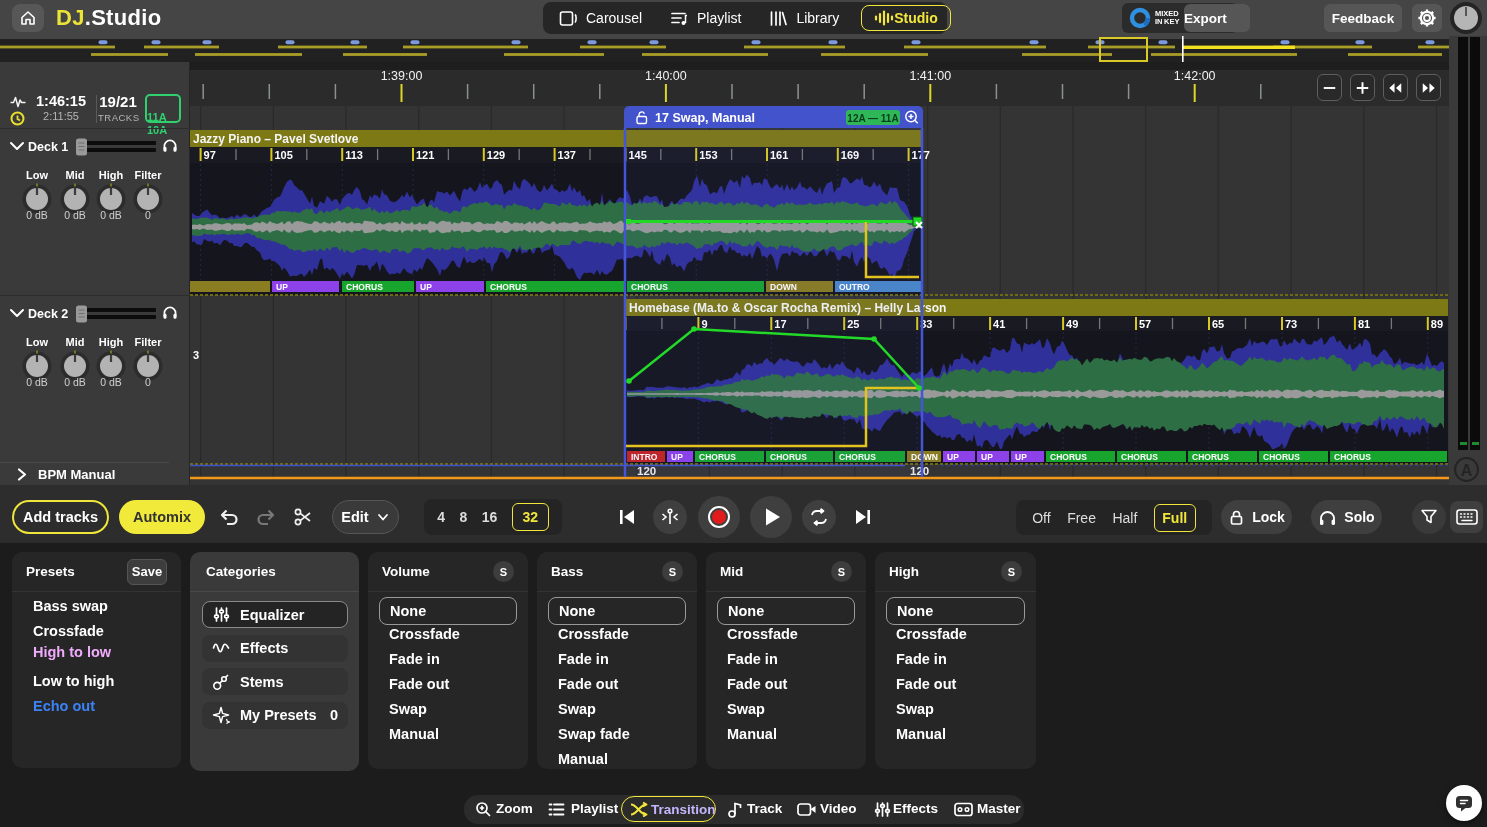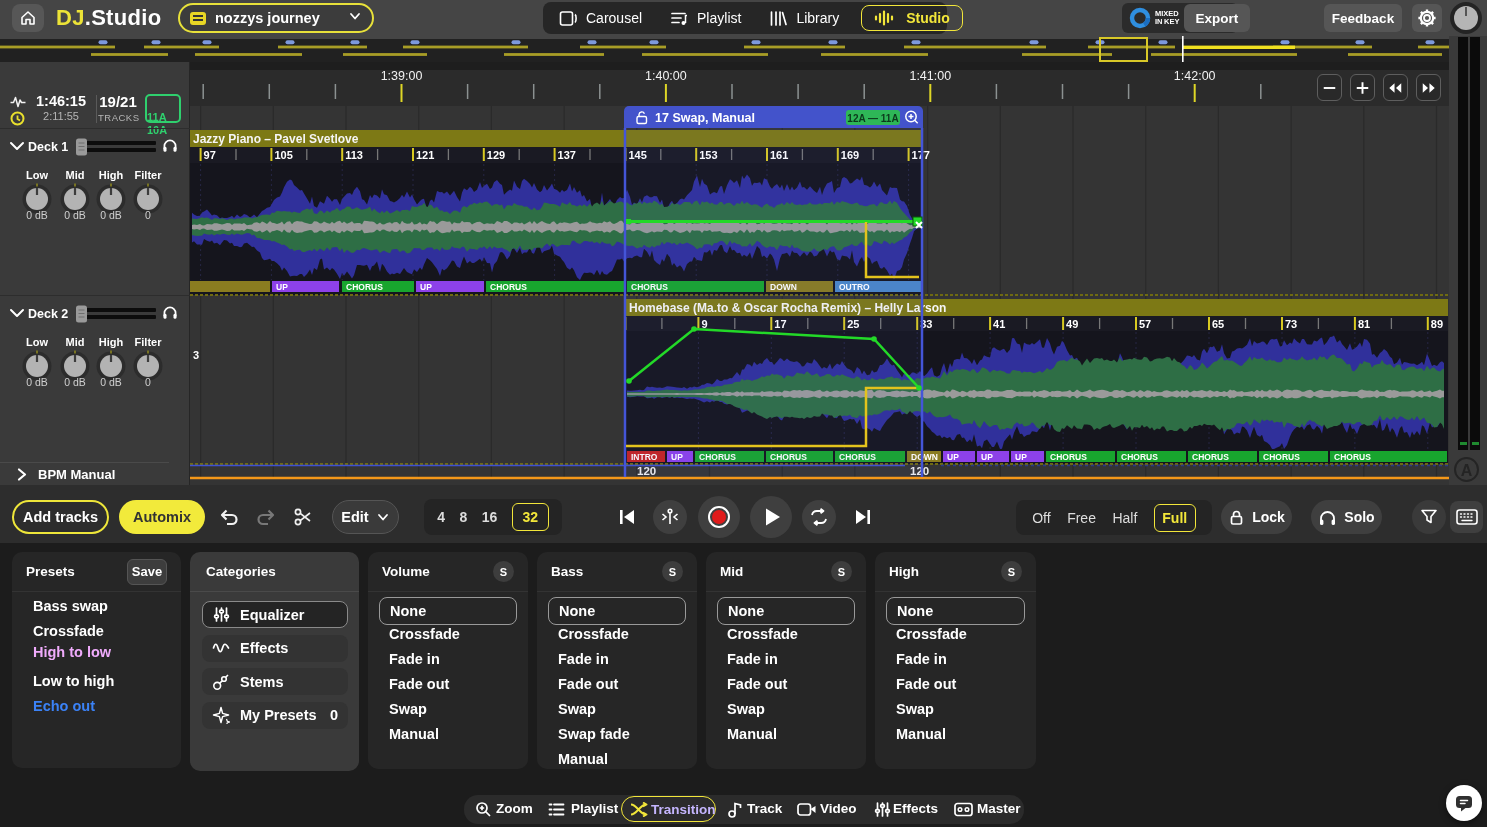--- a/index.html
+++ b/index.html
@@ -6,29 +6,20 @@
 .row{display:flex;align-items:center}
 </style></head><body>
 
 <div class="abs" style="left:0;top:0;width:1487px;height:36px;background:#454545">
  <div class="abs row" style="left:12px;top:4px;width:32px;height:28px;background:#575757;border-radius:8px;justify-content:center">
       <svg width="18" height="18" viewBox="0 0 18 18" style="">
         <path d="M3 8.5 L9 3 L15 8.5 V15 H11 V10.5 H7 V15 H3 Z" fill="none" stroke="#fff" stroke-width="1.6" stroke-linejoin="round"></path>
       </svg>
     </div>
  <div class="abs" style="left:56px;top:5px;font-size:22px;font-weight:800;letter-spacing:0.3px;color:#fff"><span style="color:#ece337">DJ</span><span style="color:#fff">.Studio</span></div>
- <div class="abs row" style="left:178px;top:3px;width:196px;height:30px;background:#3c3c3c;border:2px solid #e8e13a;border-radius:16px;padding:0 10px">
-   <div style="width:16px;height:13px;background:#e8d625;border-radius:3px;margin-right:9px;display:flex;align-items:center;justify-content:center">
-        <div style="width:10px;height:6px;border-top:2px solid #333;border-bottom:2px solid #333"></div>
-      </div>
-   <span style="color:#fff;font-size:14.5px;font-weight:600">nozzys journey</span>
-   <span style="margin-left:auto"><svg width="14" height="14" viewBox="0 0 14 14" style="">
-          <path d="M3 5 L7 9.5 L11 5" fill="none" stroke="#fff" stroke-width="1.8" stroke-linecap="round" stroke-linejoin="round"></path>
-        </svg></span>
- </div>
  <div class="abs row" style="left:543px;top:2px;width:404px;height:32px;background:#262626;border-radius:8px;padding:0 16px;gap:10px">
    <span class="row" style="gap:8px">
         <svg width="19" height="17" viewBox="0 0 19 17" style="">
           <rect x="1.5" y="2" width="12" height="13" rx="2" fill="none" stroke="#fff" stroke-width="1.6"></rect>
           <path d="M16 4.5 c1.5 1 1.5 6.5 0 8" fill="none" stroke="#fff" stroke-width="1.6"></path>
         </svg>
         <span style="color:#fff;font-size:14px;font-weight:500">Carousel</span>
       </span>
    <span class="row" style="gap:8px;margin-left:18px">
         <svg width="19" height="17" viewBox="0 0 19 17" style="">
@@ -37,38 +28,38 @@
           <path d="M15.5 13 V5.5 h1.5" stroke="#fff" stroke-width="1.5" fill="none"></path>
         </svg>
         <span style="color:#fff;font-size:14px;font-weight:500">Playlist</span>
       </span>
    <span class="row" style="gap:8px;margin-left:18px">
         <svg width="19" height="17" viewBox="0 0 19 17" style="">
           <path d="M2.5 2 V15 M7 2 V15 M11 2 V15 M13.5 2.5 L17 14.5" stroke="#fff" stroke-width="1.7" stroke-linecap="round" fill="none"></path>
         </svg>
         <span style="color:#fff;font-size:14px;font-weight:500">Library</span>
       </span>
-   <span class="row" style="gap:12px;margin-left:12px;border:1.5px solid #f2e63a;border-radius:8px;height:26px;padding:0 12px">
+   <span class="row" style="gap:0;margin-left:12px;border:1.5px solid #f2e63a;border-radius:8px;height:26px;padding:0 12px">
         <svg width="20" height="16" viewBox="0 0 20 16" style="">
           <g stroke="#f2e63a" stroke-width="2.2" stroke-linecap="round">
             <path d="M2 6.5 V9.5 M6 4 V12 M10 1.5 V14.5 M14 4 V12 M18 6.5 V9.5"></path>
           </g>
         </svg>
         <span style="color:#f2e63a;font-size:14px;font-weight:700">Studio</span>
       </span>
  </div>
  <div class="abs row" style="left:1122px;top:3px;width:116px;height:30px;background:#2b2b2b;border-radius:6px;padding:0 7px">
    <svg width="22" height="22" viewBox="0 0 22 22" style="">
         <circle cx="11" cy="11" r="8" fill="none" stroke="#2f8fe0" stroke-width="4.4"></circle>
         <circle cx="11" cy="11" r="8" fill="none" stroke="#1b6ec0" stroke-width="4.4" stroke-dasharray="8 42"></circle>
       </svg>
    <span style="color:#fff;font-size:7.5px;font-weight:800;line-height:8px;margin-left:4px">MIXED<br>IN KEY</span>
    <span style="color:#b3a284;font-size:11px;margin-left:5px">Activated</span>
  </div>
- <div class="abs row" style="left:1184px;top:4px;width:66px;height:28px;background:#565656;border-radius:6px;justify-content:center">
+ <div class="abs row" style="left:1184px;top:4px;width:66px;height:28px;background:#565656;border-radius:6px;">
       <span style="color:#fff;font-size:13.5px;font-weight:700">Export</span>
     </div>
  <div class="abs row" style="left:1324px;top:4px;width:78px;height:28px;background:#565656;border-radius:6px;justify-content:center">
       <span style="color:#fff;font-size:13.5px;font-weight:700">Feedback</span>
     </div>
  <div class="abs row" style="left:1412px;top:4px;width:30px;height:28px;background:#565656;border-radius:6px;justify-content:center">
       <svg width="20" height="20" viewBox="0 0 20 20" style="">
         <g fill="none" stroke="#fff">
           <circle cx="10" cy="10" r="3" stroke-width="1.8"></circle>
           <circle cx="10" cy="10" r="6.2" stroke-width="2.2"></circle>

